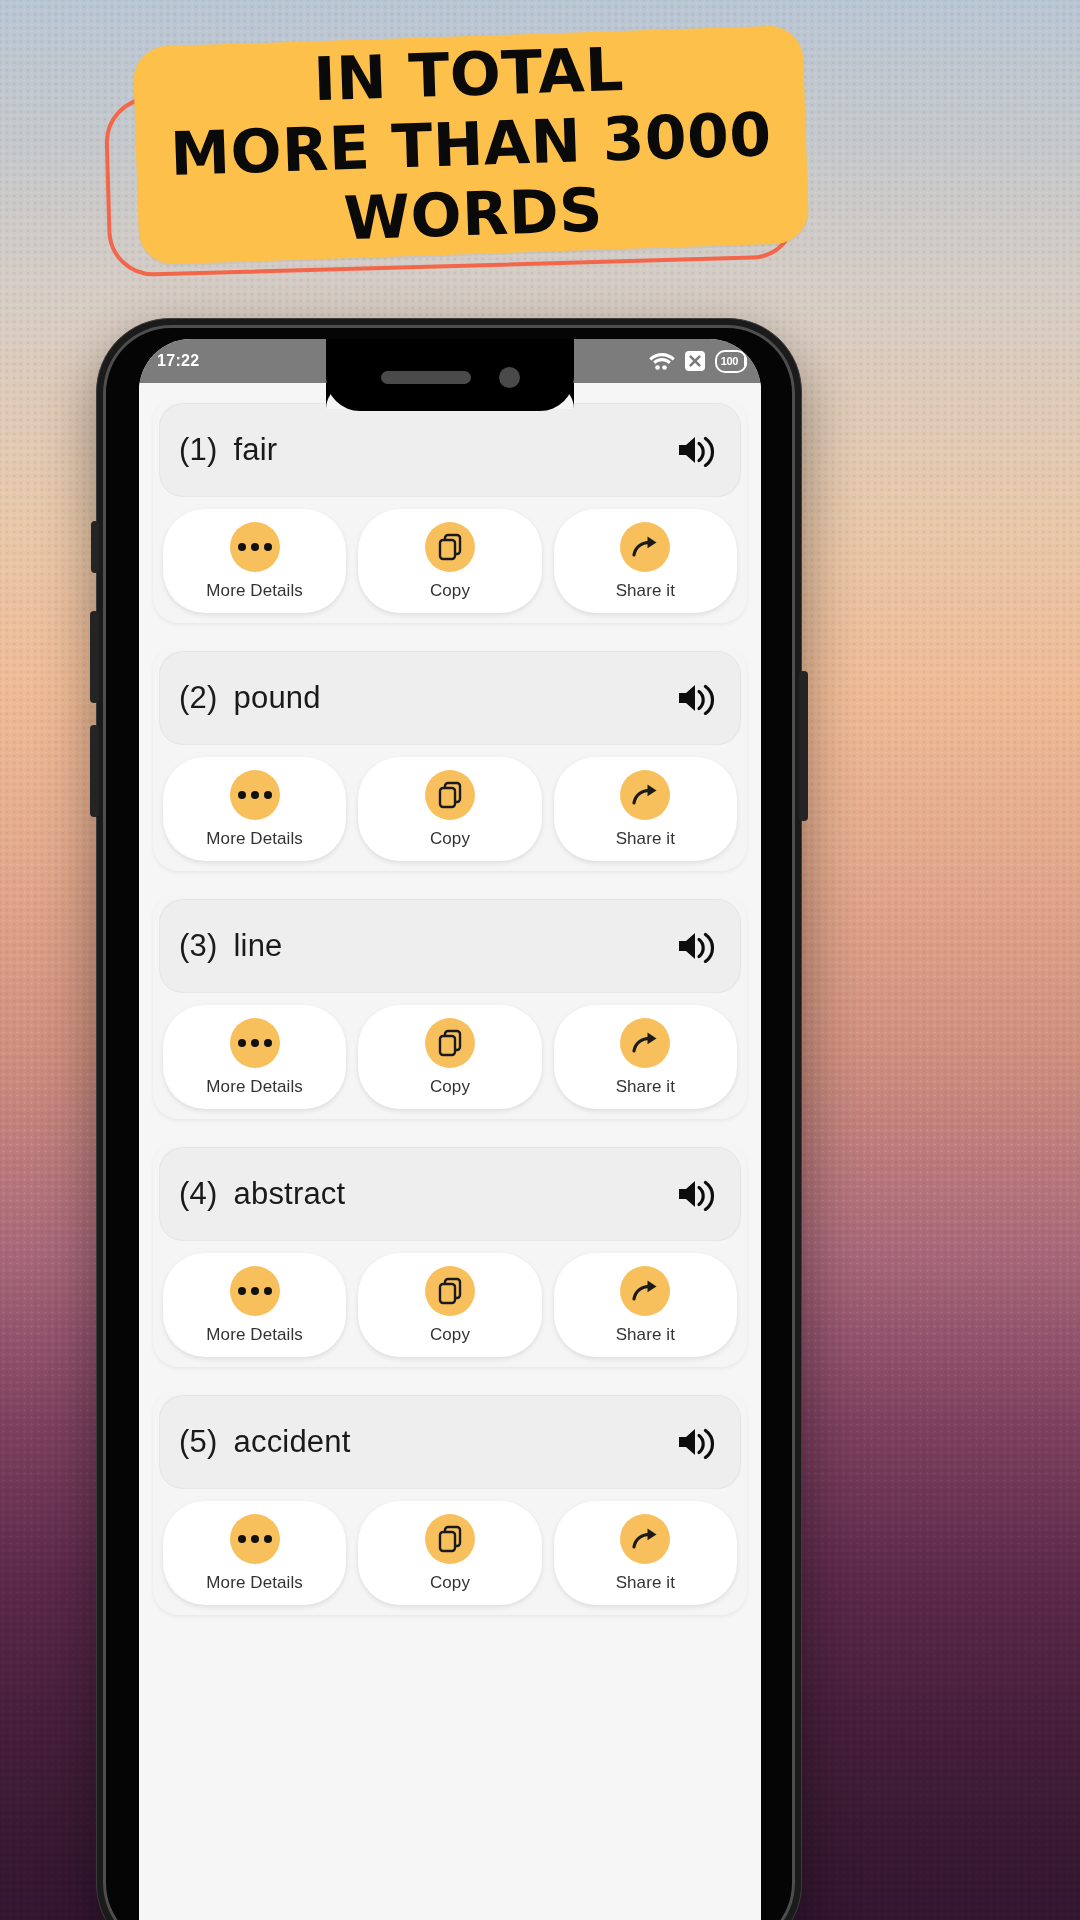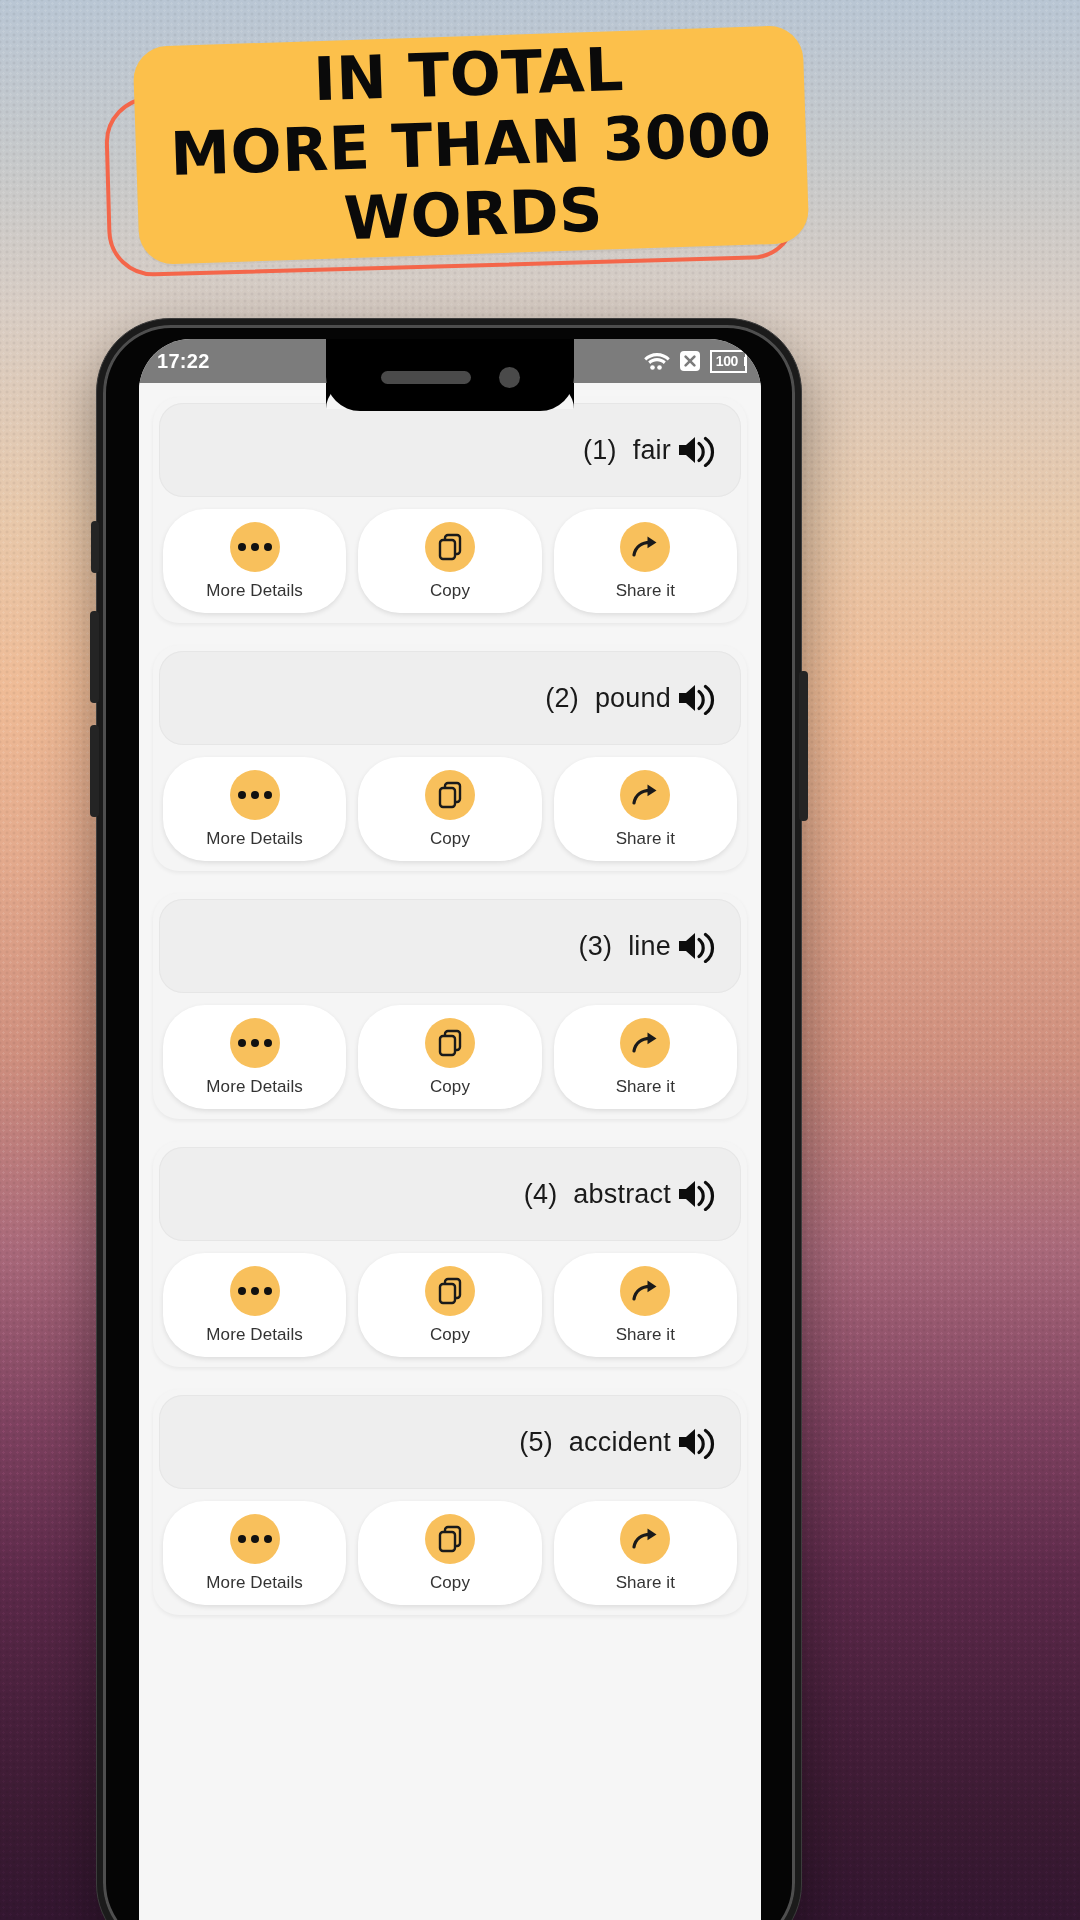--- a/index.html
+++ b/index.html
@@ -120,28 +120,28 @@
     position:relative;
     height:44px;
     background:#7c7c7c;
     color:#ffffff;
     display:flex; align-items:center; justify-content:space-between;
     padding:0 14px 0 18px;
     font-size:20px;
     font-weight:bold;
     z-index:3;
   }
-  #status-time { letter-spacing:.3px; font-size:20px; }
+  #status-time { letter-spacing:.3px; font-size:16px; }
   #status-right { display:flex; align-items:center; gap:9px; }
   .sicon { display:flex; align-items:center; }
   #battery-pill {
-    border:2.5px solid #fff; border-radius:0;
+    border:2.5px solid #fff; border-radius:10px;
     padding:0 4px; height:23px;
     display:flex; align-items:center;
-    font-size:14px; font-weight:bold; letter-spacing:-.4px;
+    font-size:11px; font-weight:bold; letter-spacing:-.4px;
   }
   #battery-pill::after{
     content:""; position:relative; right:-6px;
     width:3px;height:9px;background:#fff;border-radius:0 2px 2px 0;
   }
 
   
   #notch {
     position:absolute; left:50%; top:0;
     transform:translateX(-50%);
@@ -186,22 +186,22 @@
     background:#eeeeee;
     border-radius:24px;
     height:94px;
     display:flex; align-items:center;
     padding:0 26px 0 20px;
     box-shadow:inset 0 0 0 1px #e6e6e6;
     position:relative;
   }
   .word-label {
     flex:1;
-    text-align:right;
-    font-size:27px;
+    text-align:left;
+    font-size:31px;
     color:#1a1a1a;
     letter-spacing:.2px;
     padding-right:4px;
   }
   .word-label .idx { color:#1a1a1a; }
   .word-label .w { margin-left:16px; }
   .speaker {
     width:40px; height:34px;
     flex:0 0 auto;
     display:flex; align-items:center; justify-content:center;

